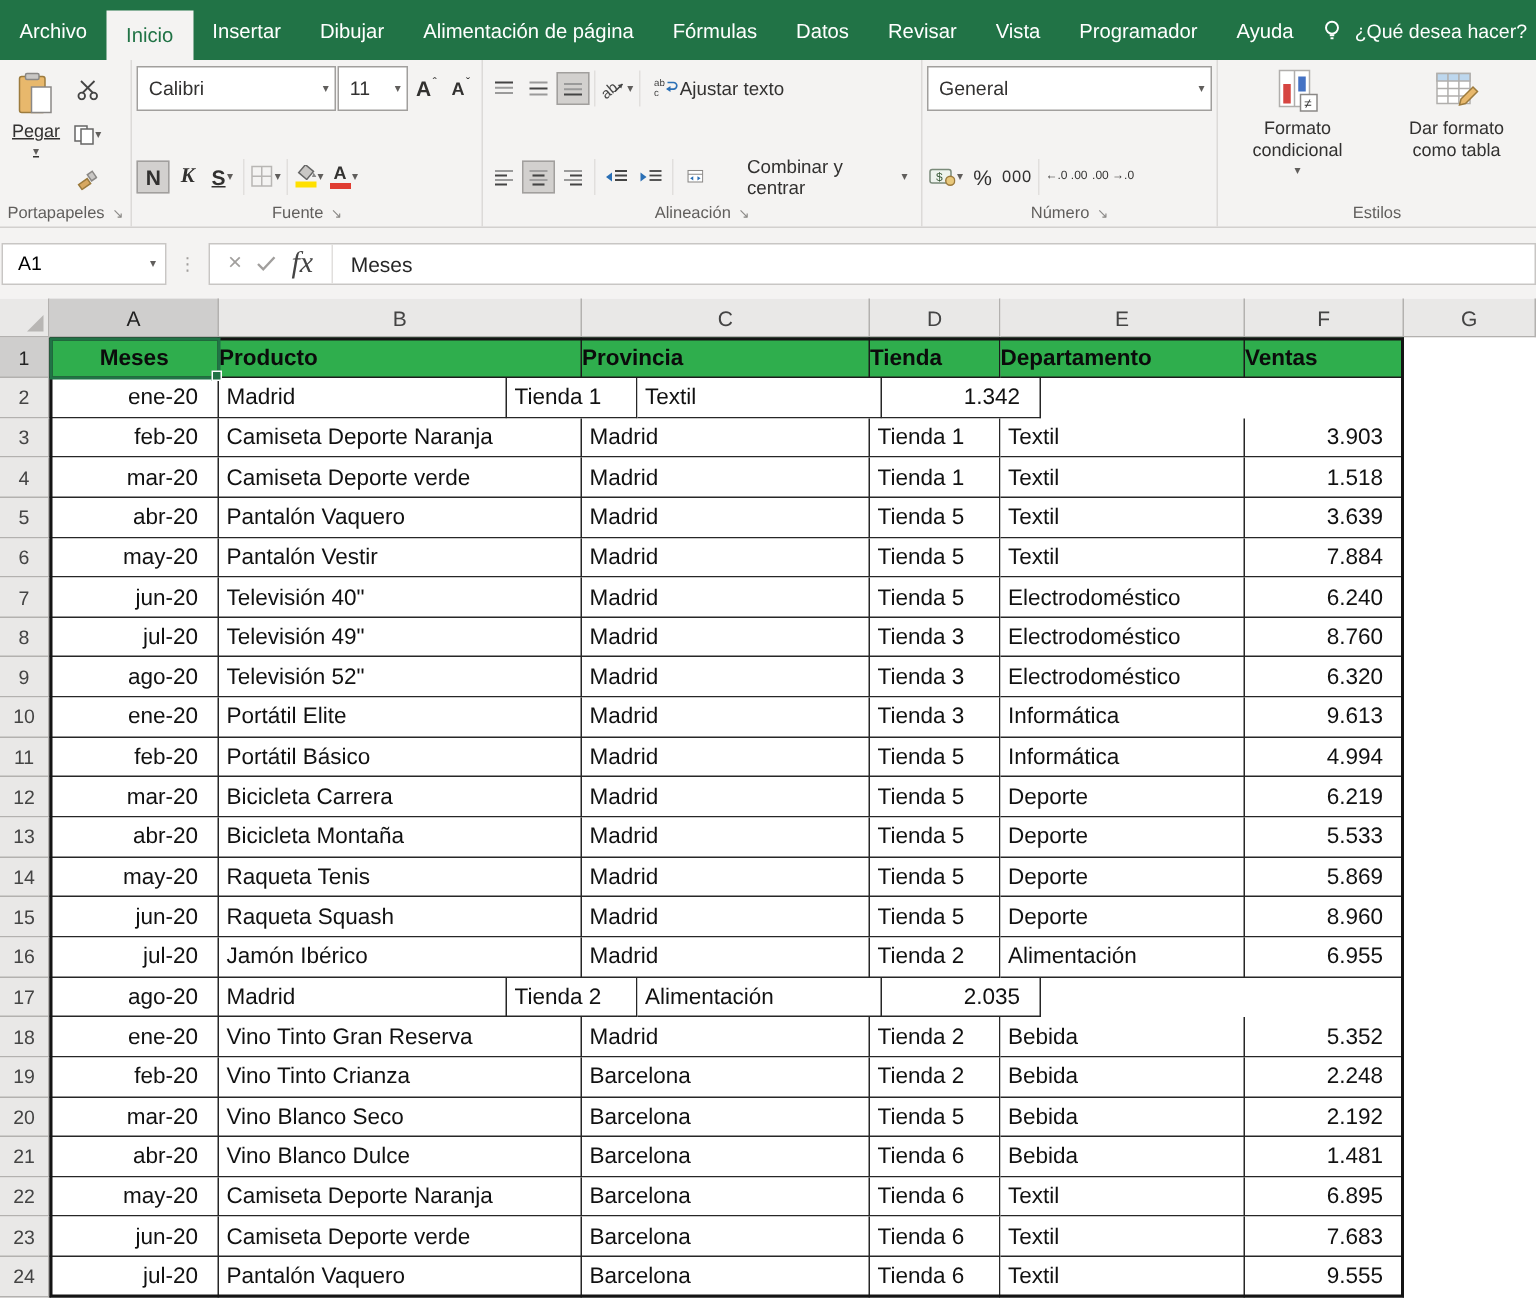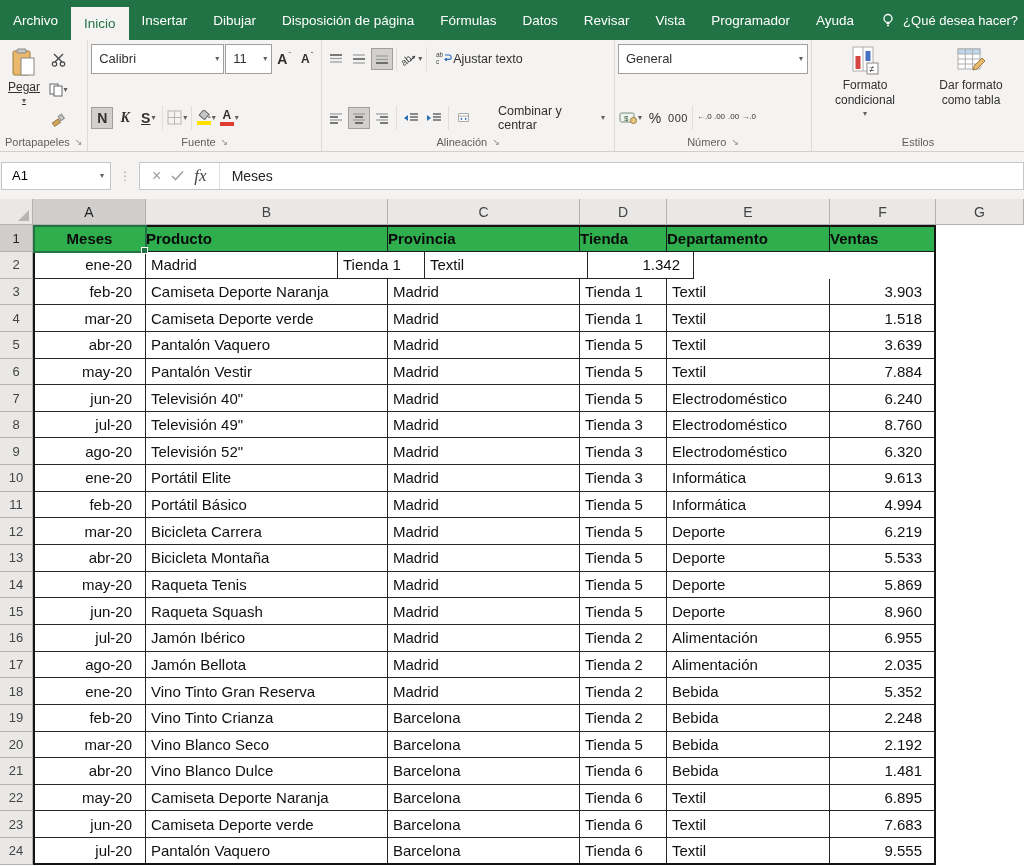--- a/index.html
+++ b/index.html
@@ -47,21 +47,21 @@
 
   
   .fbar { height:47px; background:#f4f3f2; display:flex; align-items:center; padding:9px 0 9px 1px; gap:4px; }
   .namebox { width:110px; height:28px; background:#fff; border:1px solid #c8c6c4; display:flex;
              align-items:center; font-size:13px; padding:0 6px 0 10px; }
   .namebox .caret { margin-left:auto; }
   .dots { color:#a19f9d; font-size:12px; padding:0 4px; }
   .fxbar { flex:1; height:28px; background:#fff; border:1px solid #c8c6c4; display:flex; align-items:center; }
   .fxbtns { display:flex; align-items:center; gap:10px; padding:0 12px; border-right:1px solid #e1dfdd;
             height:100%; color:#a19f9d; }
-  .fxbtns .fx { font-family:"Liberation Serif", serif; font-style:italic; font-size:17px; color:#444; }
+  .fxbtns .fx { font-family:"Liberation Serif", serif; font-style:italic; font-size:20px; color:#444; }
   .fxbtns .x { font-size:16px; }
   .fcontent { font-size:14px; color:#262626; padding-left:12px; }
 
   
   .sheet { position:relative; height:667px; background:#fff; }
   .r { display:flex; }
   .c0{width:33px;} .c1{width:113px;} .c2{width:242px;} .c3{width:192px;}
   .c4{width:87px;} .c5{width:163px;} .c6{width:106px;} .c7{flex:1;}
 
   .hdr { height:26px; }
@@ -98,21 +98,21 @@
 </style>
 </head>
 <body>
 
 <div class="tabbar">
   <div id="tabs-holder" style="display:flex;align-items:stretch;">
       <div class="tab">Archivo</div>
       <div class="tab active">Inicio</div>
       <div class="tab">Insertar</div>
       <div class="tab">Dibujar</div>
-      <div class="tab">Disposición de página</div>
+      <div class="tab">Alimentación de página</div>
       <div class="tab">Fórmulas</div>
       <div class="tab">Datos</div>
       <div class="tab">Revisar</div>
       <div class="tab">Vista</div>
       <div class="tab">Programador</div>
       <div class="tab">Ayuda</div>
     </div>
   <div class="helpzone">
     <svg class="bulb" viewBox="0 0 16 16">
       <circle cx="8" cy="6.5" r="4" fill="none" stroke="#fff" stroke-width="1.3"></circle>
@@ -601,21 +601,20 @@
         <div class="cell c2 al">Jamón Ibérico</div>
         <div class="cell c3 al">Madrid</div>
         <div class="cell c4 al">Tienda 2</div>
         <div class="cell c5 al">Alimentación</div>
         <div class="cell c6 ar">6.955</div>
         <div class="cell empty c7"></div>
       </div>
       <div class="r drow">
         <div class="rowhdr c0">17</div>
         <div class="cell c1 first ar">ago-20</div>
-        <div class="cell c2 al">Jamón Bellota</div>
         <div class="cell c3 al">Madrid</div>
         <div class="cell c4 al">Tienda 2</div>
         <div class="cell c5 al">Alimentación</div>
         <div class="cell c6 ar">2.035</div>
         <div class="cell empty c7"></div>
       </div>
       <div class="r drow">
         <div class="rowhdr c0">18</div>
         <div class="cell c1 first ar">ene-20</div>
         <div class="cell c2 al">Vino Tinto Gran Reserva</div>

